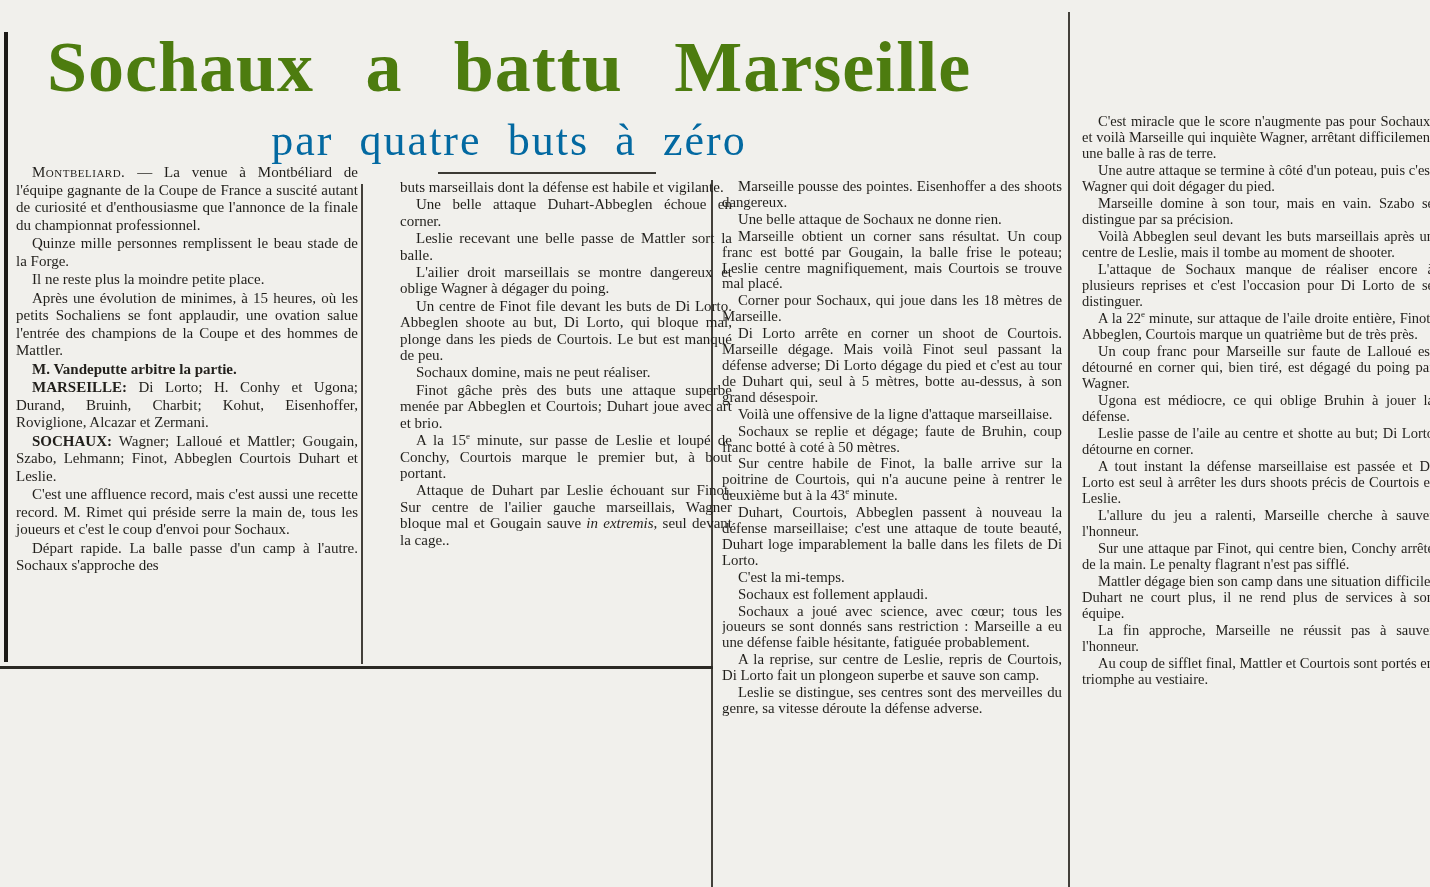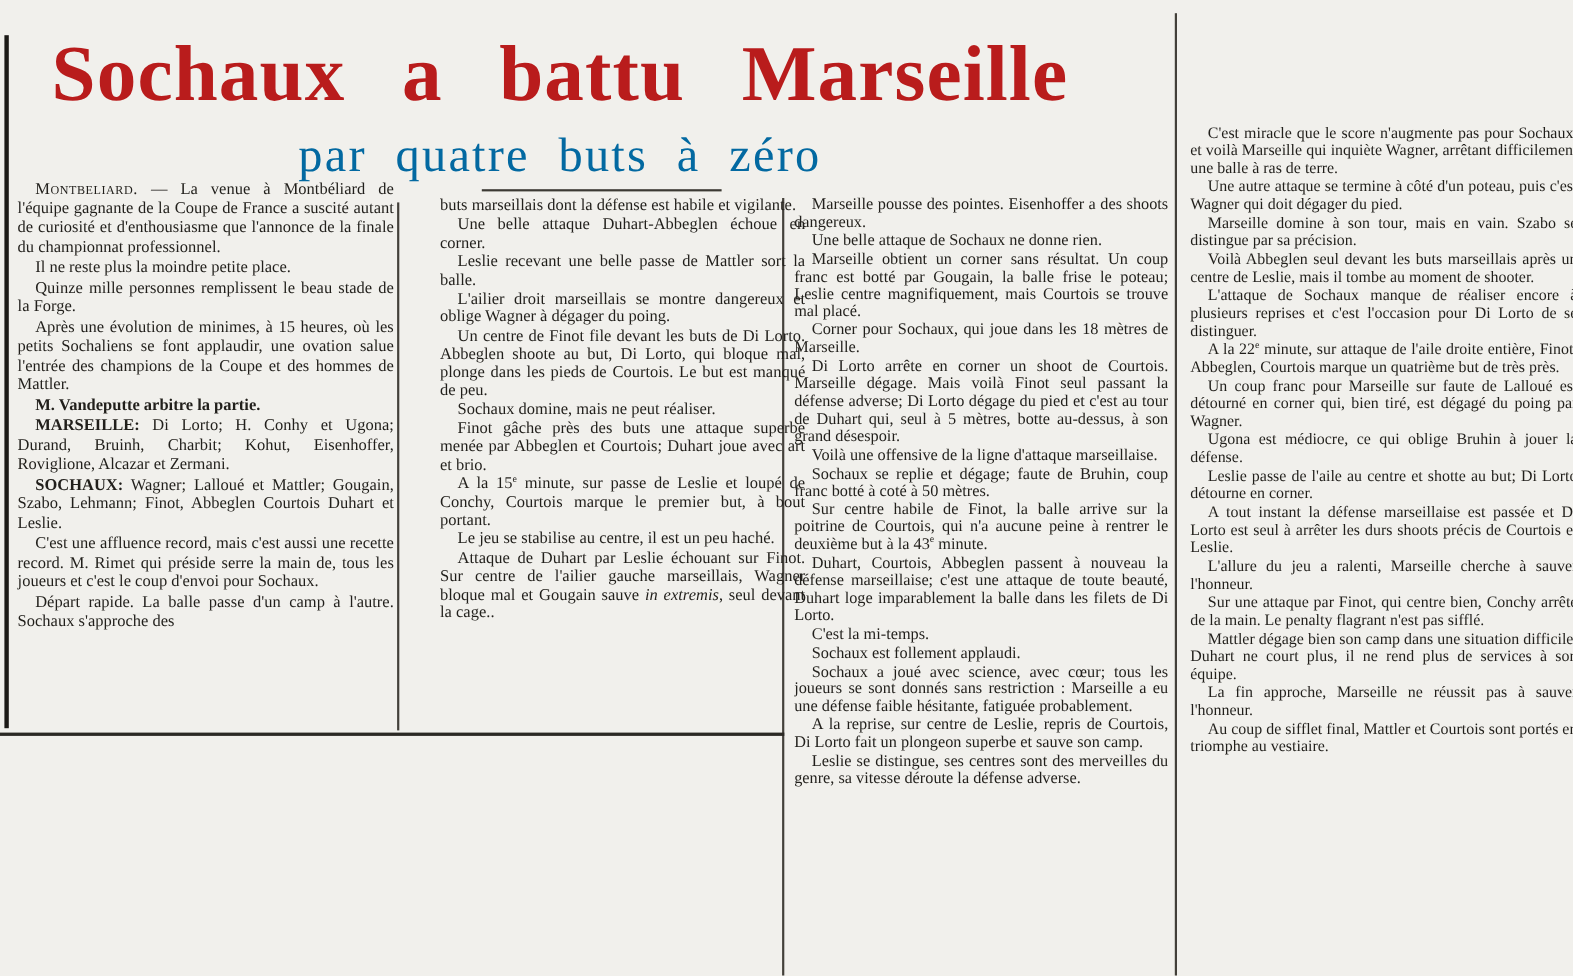--- a/index.html
+++ b/index.html
@@ -17,21 +17,21 @@
   .headline-block {
     position: absolute; left: 8px; top: 26px; width: 1002px;
     text-align: center;
   }
   .headline {
     margin: 0;
     font-size: 72px;
     font-weight: bold;
     letter-spacing: 1px;
     word-spacing: 0.45em;
-    color: #b91c1c;
+    color: #4d7c0f;
     white-space: nowrap;
   }
   .subheadline {
     margin: 6px 0 0 0;
     font-size: 44px;
     font-weight: normal;
     letter-spacing: 2px;
     word-spacing: 0.30em;
     color: #0369a1;
     white-space: nowrap;
@@ -86,39 +86,38 @@
     <div class="sub-rule"></div>
   </div>
 
   <div class="vrule v1"></div>
   <div class="vrule v2"></div>
   <div class="vrule v3"></div>
   <div class="hrule"></div>
 
   <div class="col col1">
       <p><span class="sc">Montbeliard.</span> — La venue à Montbéliard de l'équipe gagnante de la Coupe de France a suscité autant de curiosité et d'enthousiasme que l'annonce de la finale du championnat professionnel.</p>
+      <p>Quinze mille personnes remplissent le beau stade de la Forge.</p>
       <p>Il ne reste plus la moindre petite place.</p>
-      <p>Quinze mille personnes remplissent le beau stade de la Forge.</p>
       <p>Après une évolution de minimes, à 15 heures, où les petits Sochaliens se font applaudir, une ovation salue l'entrée des champions de la Coupe et des hommes de Mattler.</p>
       <p><b>M. Vandeputte arbitre la partie.</b></p>
       <p><b>MARSEILLE:</b> Di Lorto; H. Conhy et Ugona; Durand, Bruinh, Charbit; Kohut, Eisenhoffer, Roviglione, Alcazar et Zermani.</p>
       <p><b>SOCHAUX:</b> Wagner; Lalloué et Mattler; Gougain, Szabo, Lehmann; Finot, Abbeglen Courtois Duhart et Leslie.</p>
       <p>C'est une affluence record, mais c'est aussi une recette record. M. Rimet qui préside serre la main de, tous les joueurs et c'est le coup d'envoi pour Sochaux.</p>
       <p>Départ rapide. La balle passe d'un camp à l'autre. Sochaux s'approche des</p>
     </div>
   <div class="col col2">
       <p class="noindent">buts marseillais dont la défense est habile et vigilante.</p>
       <p>Une belle attaque Duhart-Abbeglen échoue en corner.</p>
       <p>Leslie recevant une belle passe de Mattler sort la balle.</p>
       <p>L'ailier droit marseillais se montre dangereux et oblige Wagner à dégager du poing.</p>
       <p>Un centre de Finot file devant les buts de Di Lorto. Abbeglen shoote au but, Di Lorto, qui bloque mal, plonge dans les pieds de Courtois. Le but est manqué de peu.</p>
       <p>Sochaux domine, mais ne peut réaliser.</p>
       <p>Finot gâche près des buts une attaque superbe menée par Abbeglen et Courtois; Duhart joue avec art et brio.</p>
       <p>A la 15<sup>e</sup> minute, sur passe de Leslie et loupé de Conchy, Courtois marque le premier but, à bout portant.</p>
-      <p>Le jeu se stabilise au centre, il est un peu haché.</p>
       <p>Attaque de Duhart par Leslie échouant sur Finot. Sur centre de l'ailier gauche marseillais, Wagner bloque mal et Gougain sauve <i>in extremis</i>, seul devant la cage..</p>
     </div>
   <div class="col col3">
       <p>Marseille pousse des pointes. Eisenhoffer a des shoots dangereux.</p>
       <p>Une belle attaque de Sochaux ne donne rien.</p>
       <p>Marseille obtient un corner sans résultat. Un coup franc est botté par Gougain, la balle frise le poteau; Leslie centre magnifiquement, mais Courtois se trouve mal placé.</p>
       <p>Corner pour Sochaux, qui joue dans les 18 mètres de Marseille.</p>
       <p>Di Lorto arrête en corner un shoot de Courtois. Marseille dégage. Mais voilà Finot seul passant la défense adverse; Di Lorto dégage du pied et c'est au tour de Duhart qui, seul à 5 mètres, botte au-dessus, à son grand désespoir.</p>
       <p>Voilà une offensive de la ligne d'attaque marseillaise.</p>
       <p>Sochaux se replie et dégage; faute de Bruhin, coup franc botté à coté à 50 mètres.</p>

